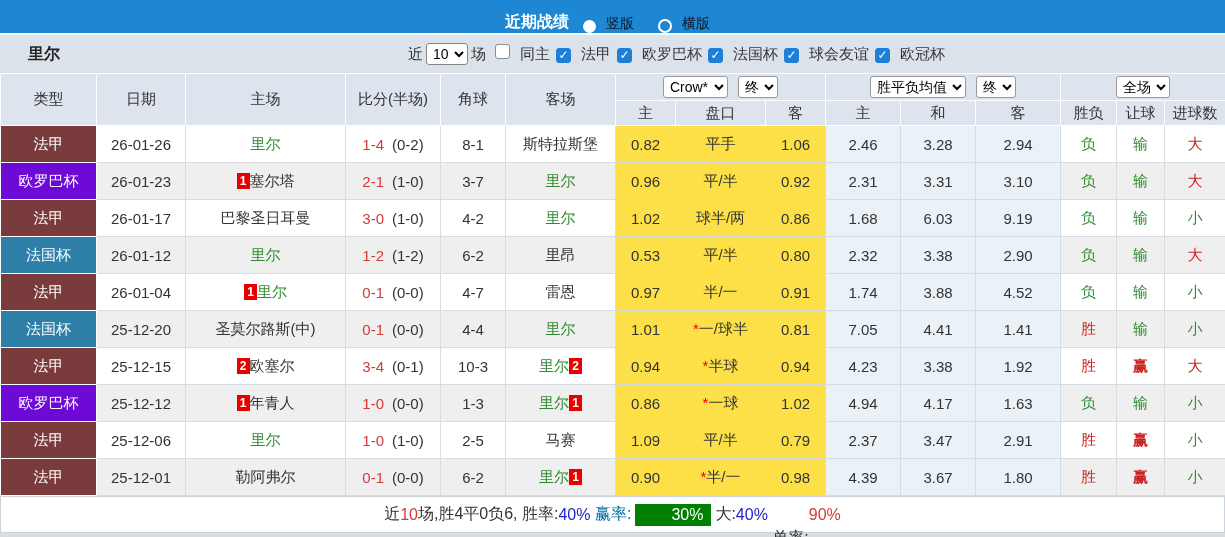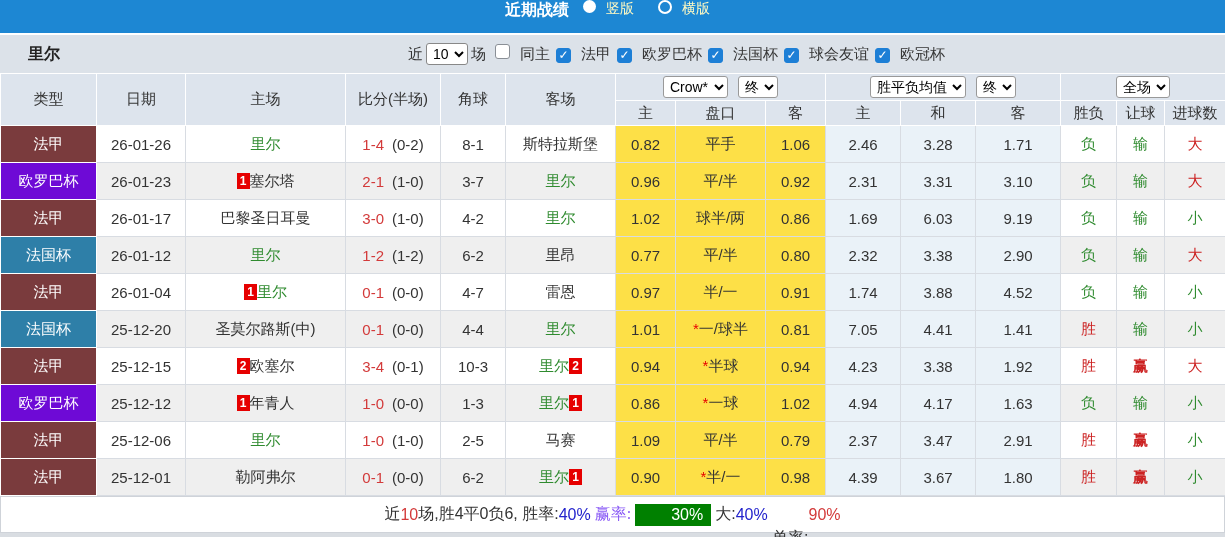--- a/index.html
+++ b/index.html
@@ -8,39 +8,39 @@
     font-family: "Liberation Sans", sans-serif;
     font-size: 15px;
     color: #333;
     background: #fff;
   }
   
   .titlebar {
     height: 33px;
     background: #1d87d3;
     display: flex;
-    align-items: flex-start;
+    align-items: flex-end;
     justify-content: center;
     gap: 10px;
     color: #fff;
   }
   .titlebar .title { font-weight: bold; font-size: 16px; }
   .radio {
     width: 13px; height: 13px;
     border-radius: 50%;
     display: inline-block;
     background: #fff;
     margin-left: 4px;
   }
   .radio.unchecked {
     background: #1d87d3;
     border: 2px solid #fff;
     width: 14px; height: 14px;
   }
-  .radio-label { font-size: 14px; color: #fef9c3; margin-right: 10px; }
+  .radio-label { font-size: 14px; color: #0f172a; margin-right: 10px; }
   .gap { height: 2px; background: #fff; }
   
   .toolbar {
     height: 38px;
     background: #dce2e9;
     display: flex;
     align-items: center;
     padding-left: 28px;
   }
   .team-name { font-weight: bold; font-size: 16px; color: #222; }
@@ -217,21 +217,21 @@
         <td>26-01-26</td>
         <td><span class="green-team">里尔</span></td>
         <td><span class="ft">1-4</span><span class="ht">(0-2)</span></td>
         <td>8-1</td>
         <td><span class="black-team">斯特拉斯堡</span></td>
         <td class="beige">0.82</td>
         <td class="beige">平手</td>
         <td class="beige">1.06</td>
         <td class="blue">2.46</td>
         <td class="blue">3.28</td>
-        <td class="blue">1.71</td>
+        <td class="blue">2.94</td>
         <td style="color: rgb(47, 139, 47);">负</td>
         <td style="color: rgb(47, 139, 47);">输</td>
         <td style="color: rgb(204, 34, 34);">大</td>
       </tr>
       <tr>
         <td class="type" style="background: rgb(110, 10, 214);">欧罗巴杯</td>
         <td>26-01-23</td>
         <td><span class="badge">1</span><span class="black-team">塞尔塔</span></td>
         <td><span class="ft">2-1</span><span class="ht">(1-0)</span></td>
         <td>3-7</td>
@@ -249,35 +249,35 @@
       <tr>
         <td class="type" style="background: rgb(122, 59, 61);">法甲</td>
         <td>26-01-17</td>
         <td><span class="black-team">巴黎圣日耳曼</span></td>
         <td><span class="ft">3-0</span><span class="ht">(1-0)</span></td>
         <td>4-2</td>
         <td><span class="green-team">里尔</span></td>
         <td class="beige">1.02</td>
         <td class="beige">球半/两</td>
         <td class="beige">0.86</td>
-        <td class="blue">1.69</td>
+        <td class="blue">1.68</td>
         <td class="blue">6.03</td>
         <td class="blue">9.19</td>
         <td style="color: rgb(47, 139, 47);">负</td>
         <td style="color: rgb(47, 139, 47);">输</td>
         <td style="color: rgb(47, 139, 47);">小</td>
       </tr>
       <tr>
         <td class="type" style="background: rgb(46, 127, 168);">法国杯</td>
         <td>26-01-12</td>
         <td><span class="green-team">里尔</span></td>
         <td><span class="ft">1-2</span><span class="ht">(1-2)</span></td>
         <td>6-2</td>
         <td><span class="black-team">里昂</span></td>
-        <td class="beige">0.77</td>
+        <td class="beige">0.53</td>
         <td class="beige">平/半</td>
         <td class="beige">0.80</td>
         <td class="blue">2.32</td>
         <td class="blue">3.38</td>
         <td class="blue">2.90</td>
         <td style="color: rgb(47, 139, 47);">负</td>
         <td style="color: rgb(47, 139, 47);">输</td>
         <td style="color: rgb(204, 34, 34);">大</td>
       </tr>
       <tr>
@@ -384,20 +384,20 @@
       </tr>
     </tbody>
 </table>
 
 <div class="footer" id="footer">
     <span class="seg" style="color: rgb(51, 51, 51);">近</span>
     <span class="seg" style="color: rgb(211, 58, 58);">10</span>
     <span class="seg" style="color: rgb(51, 51, 51);">场,胜4平0负6, </span>
     <span class="seg" style="color: rgb(51, 51, 51);">胜率:</span>
     <span class="seg" style="color: rgb(34, 34, 204);">40%</span>
-    <span class="seg" style="color: #8b5cf6; font-family: Liberation Serif, serif;"> 赢率:</span>
+    <span class="seg" style="color: #0369a1;"> 赢率:</span>
     <span class="seg boxed" style="color: rgb(255, 255, 255); background: rgb(0, 128, 0); padding-left: 36px;">30%</span>
     <span class="seg" style="color: rgb(51, 51, 51);">大:</span>
     <span class="seg" style="color: rgb(34, 34, 204);">40%</span>
     <span class="seg" style="color: rgb(51, 51, 51); margin-top: 47px;"> 单率:</span>
     <span class="seg" style="color: rgb(211, 58, 58);">90%</span>
   </div>
 <div class="bottomstrip"></div>
 
 </body></html>

